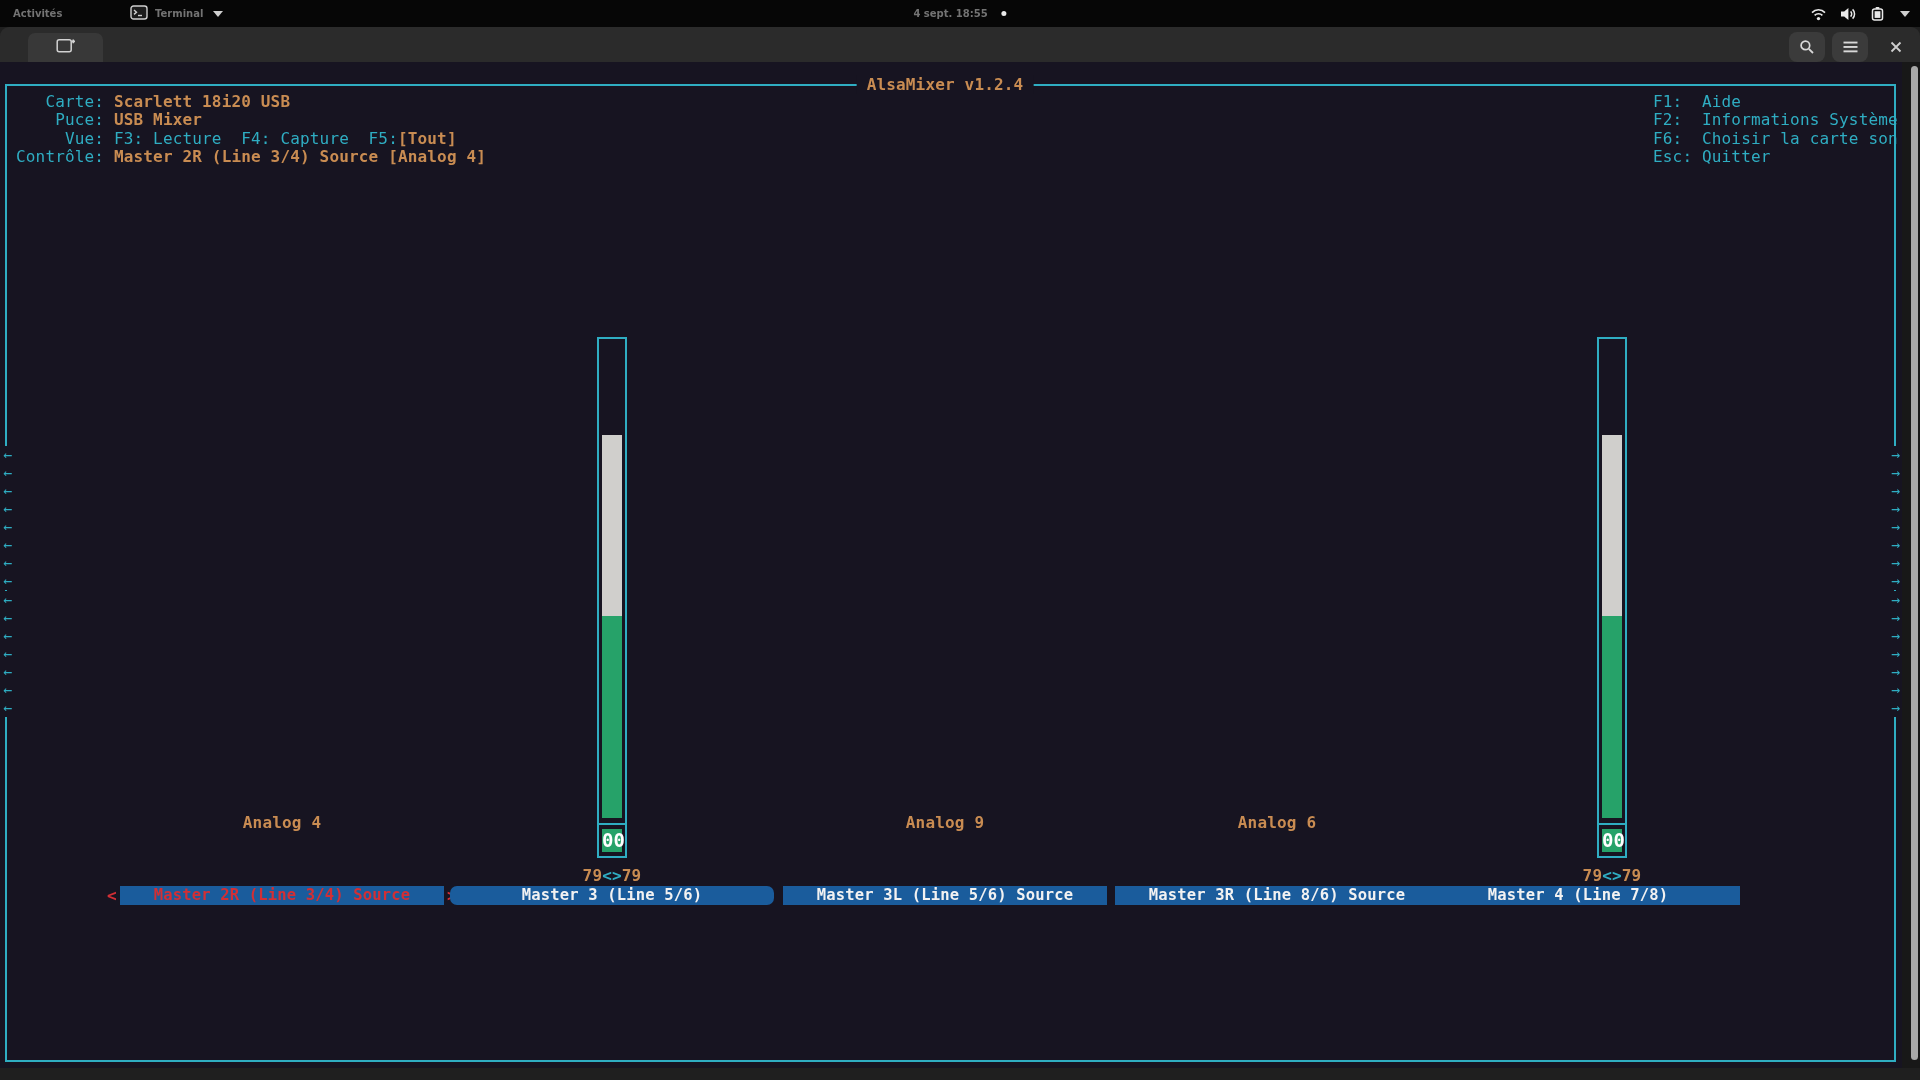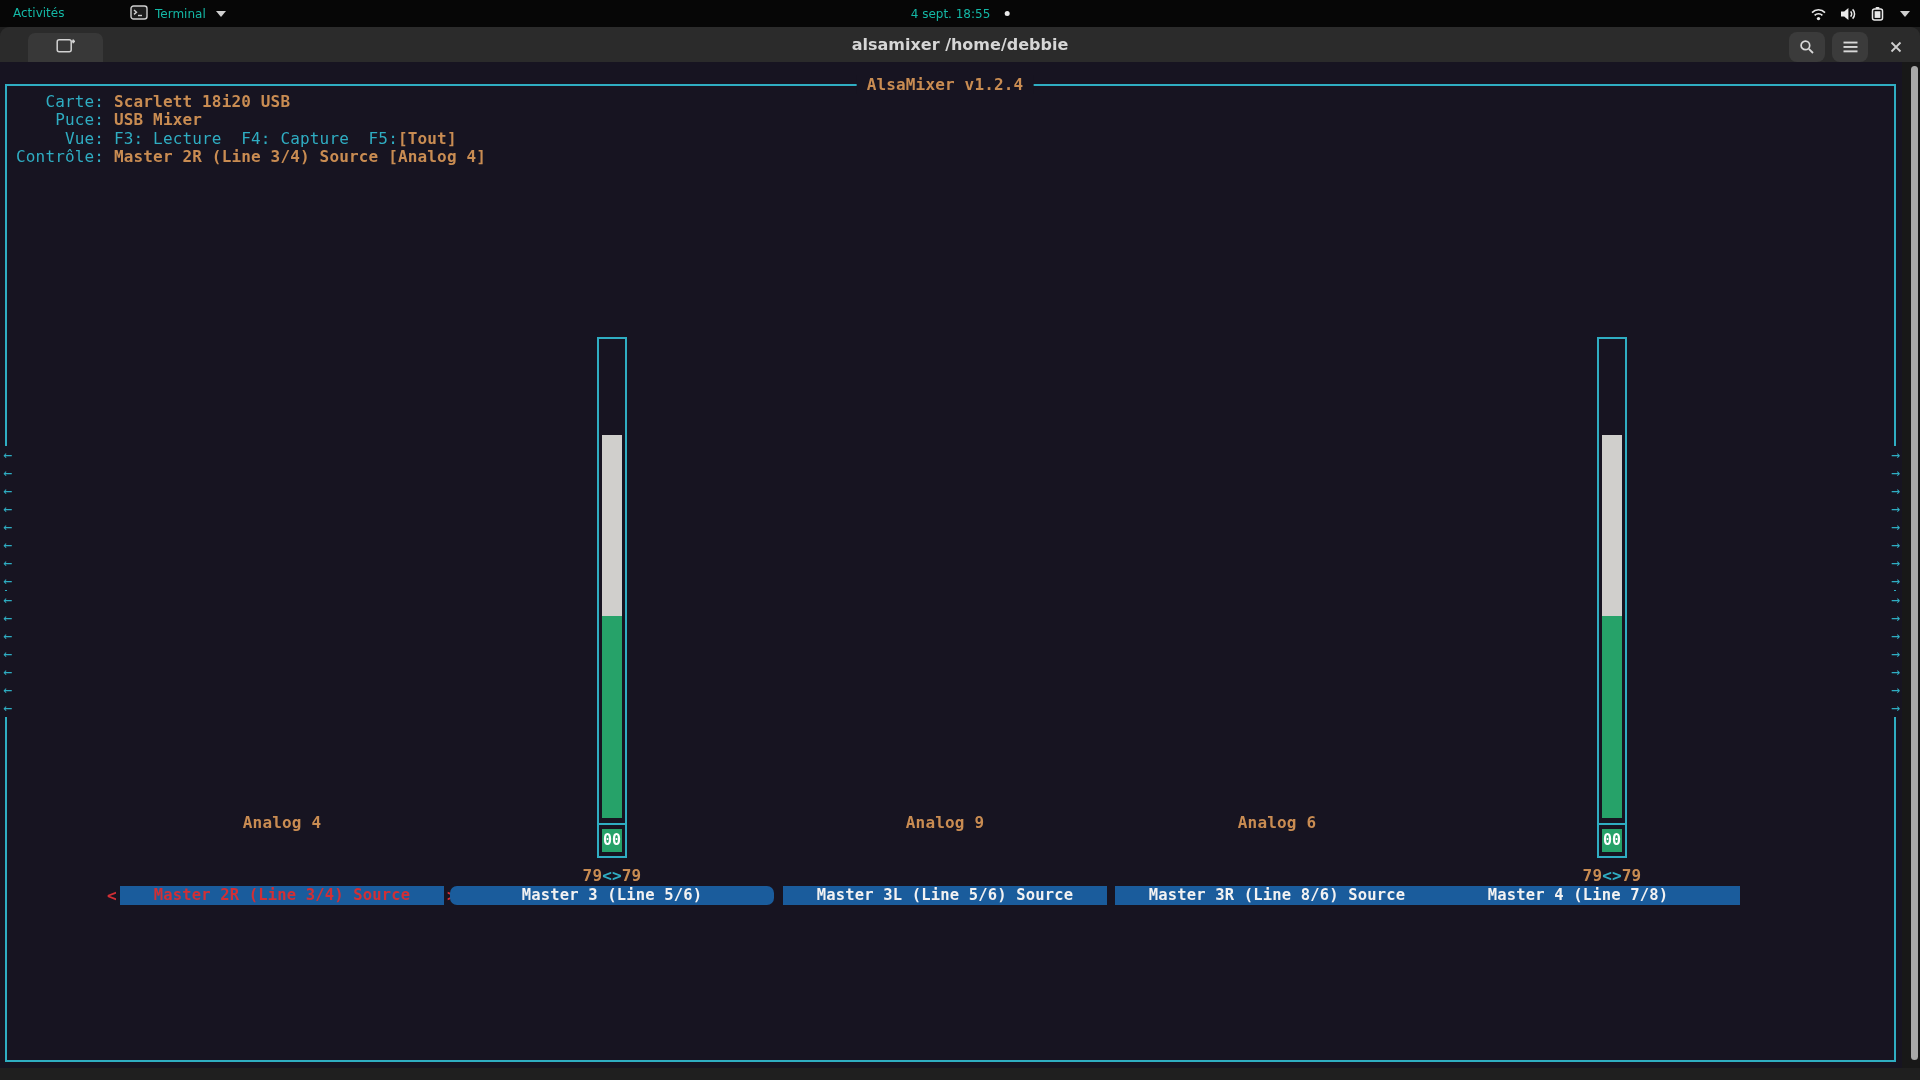--- a/index.html
+++ b/index.html
@@ -4,21 +4,21 @@
 <style>
   * { margin:0; padding:0; box-sizing:border-box; }
   html,body { background:#000; }
   .screen {
     position:relative; width:1920px; height:1080px; overflow:hidden;
     background:#1f1f1f; font-family:"DejaVu Sans", sans-serif;
   }
   
   .shell-topbar {
     position:absolute; top:0; left:0; width:1920px; height:27px;
-    background:#060606; color:#14b8a6; font-size:12px; font-weight:400;
+    background:#060606; color:#737373; font-size:10px; font-weight:700;
   }
   .tb-activities { position:absolute; left:13px; top:0; height:27px; line-height:27px; cursor:default; }
   .tb-app { position:absolute; left:130px; top:0; height:27px; display:flex; align-items:center; gap:7px; }
   .tb-caret { display:inline-block; width:0; height:0; border-left:5px solid transparent;
     border-right:5px solid transparent; border-top:6px solid #cfcfcf; margin-left:3px; }
   .tb-center { position:absolute; left:50%; top:0; transform:translateX(-50%);
     height:27px; display:flex; align-items:center; gap:14px; }
   .notif-dot { width:5px; height:5px; border-radius:50%; background:#e9e9e9; }
   .tb-right { position:absolute; right:10px; top:0; height:27px; display:flex; align-items:center; gap:13px; }
   .tb-right svg { display:block; }
@@ -59,21 +59,21 @@
     font-weight:700; font-size:15.5px; z-index:2; cursor:default; }
   .name-bar.selected { color:var(--red,#d22f35); }
   .sel-marker { position:absolute; top:824px; height:19px; line-height:19px; width:14px;
     color:var(--red,#d22f35); font-weight:700; z-index:2; text-align:center; }
   .vbar { position:absolute; top:275px; width:30px; height:521px;
     border:2px solid var(--cyan,#2fadc2); z-index:2; }
   .vbar .fill-white { position:absolute; left:3px; width:20px; background:var(--bar-white,#d0cfcc); }
   .vbar .fill-green { position:absolute; left:3px; width:20px; background:var(--green,#26a269); }
   .vbar .divider { position:absolute; left:0; width:26px; height:2px; top:484px; background:var(--cyan,#2fadc2); }
   .vbar .db-box { position:absolute; left:3px; top:490px; width:20px; height:23px;
-    background:var(--green,#26a269); color:#ffffff; font-weight:700; font-size:15px;
+    background:var(--green,#26a269); color:#ffffff; font-weight:700; font-size:19px;
     line-height:23px; text-align:center; letter-spacing:0; }
   .vol-value { position:absolute; top:804px; width:120px; text-align:center; font-weight:700; z-index:2; }
   .scroll-arrow { position:absolute; width:15px; height:18px; line-height:18px; text-align:center;
     font-size:15px; color:var(--cyan,#2fadc2); background:var(--terminal-bg,#171421); z-index:4; }
   
   .scroll-gutter { position:absolute; left:1902px; top:0; width:18px; height:1006px; background:#181818; z-index:5; }
   .scroll-thumb { position:absolute; left:9px; top:4px; width:7px; height:994px; background:#a8a8a8; border-radius:4px; }
   .bottom-strip { position:absolute; top:1068px; left:0; width:1920px; height:12px; background:#1f1f1f; }
 </style>
 </head>
@@ -126,21 +126,20 @@
 
   <div class="titlebar">
     <div class="newtab-btn">
       <span>
         <svg width="20" height="17" viewBox="0 0 20 17">
           <rect x="1.2" y="2.8" width="14" height="12" rx="2" fill="none" stroke="#d2d2d2" stroke-width="1.5"></rect>
           <path d="M15.5 4.4 H19 M17.25 2.6 V6.2" stroke="#d2d2d2" stroke-width="1.6"></path>
         </svg>
       </span>
     </div>
-    <div class="win-title">alsamixer /home/debbie</div>
     <button class="tbtn search">
       <svg width="16" height="16" viewBox="0 0 16 16">
         <circle cx="6.4" cy="6.4" r="4.3" fill="none" stroke="#d8d8d8" stroke-width="1.7"></circle>
         <path d="M9.8 9.8 L14 14" stroke="#d8d8d8" stroke-width="1.8"></path>
       </svg>
     </button>
     <button class="tbtn menu">
       <svg width="15" height="12" viewBox="0 0 15 12">
         <rect x="0.5" y="0.6" width="14" height="1.9" fill="#d8d8d8"></rect>
         <rect x="0.5" y="5.0" width="14" height="1.9" fill="#d8d8d8"></rect>
@@ -151,20 +150,21 @@
       <svg width="14" height="14" viewBox="0 0 14 14">
         <path d="M2.5 2.5 L11.5 11.5 M11.5 2.5 L2.5 11.5" stroke="#cfcfcf" stroke-width="1.8"></path>
       </svg>
     </button>
   </div>
 
   <div class="terminal">
     <div class="mixer-frame"></div>
     <div class="mixer-title mono orange">AlsaMixer v1.2.4</div>
     <div class="info-block mono" id="info-block"><div><span class="cyan">   Carte: </span><span class="orange bold">Scarlett 18i20 USB</span></div><div><span class="cyan">    Puce: </span><span class="orange bold">USB Mixer</span></div><div><span class="cyan">     Vue: </span><span class="cyan">F3: Lecture  F4: Capture  F5:</span><span class="orange bold">[Tout]</span></div><div><span class="cyan">Contrôle: </span><span class="orange bold">Master 2R (Line 3/4) Source [Analog 4]</span></div></div>
+    <div class="help-block mono cyan" id="help-block"><div>F1:  Aide</div><div>F2:  Informations Système</div><div>F6:  Choisir la carte son</div><div>Esc: Quitter</div></div>
     <div id="columns">
         <div class="enum-label mono orange" style="left: 120px;">Analog 4</div>
         <div class="name-bar mono selected" style="left: 120px;">Master 2R (Line 3/4) Source</div>
         <div class="sel-marker mono" style="left: 105px;">&lt;</div>
         <div class="sel-marker mono" style="left: 445px;">&gt;</div>
         <div class="vbar mono" style="left: 597px;"><div class="fill-white" style="top: 95.85px; height: 181.148px;"></div><div class="fill-green" style="top: 276.998px; height: 202.002px;"></div><div class="divider"></div><div class="db-box">00</div></div>
         <div class="vol-value mono" style="left: 552px;"><span class="orange">79</span><span class="cyan">&lt;&gt;</span><span class="orange">79</span></div>
         <div class="name-bar mono" style="left: 450px; border-radius: 7px;">Master 3 (Line 5/6)</div>
         <div class="enum-label mono orange" style="left: 783px;">Analog 9</div>
         <div class="name-bar mono" style="left: 783px;">Master 3L (Line 5/6) Source</div>

